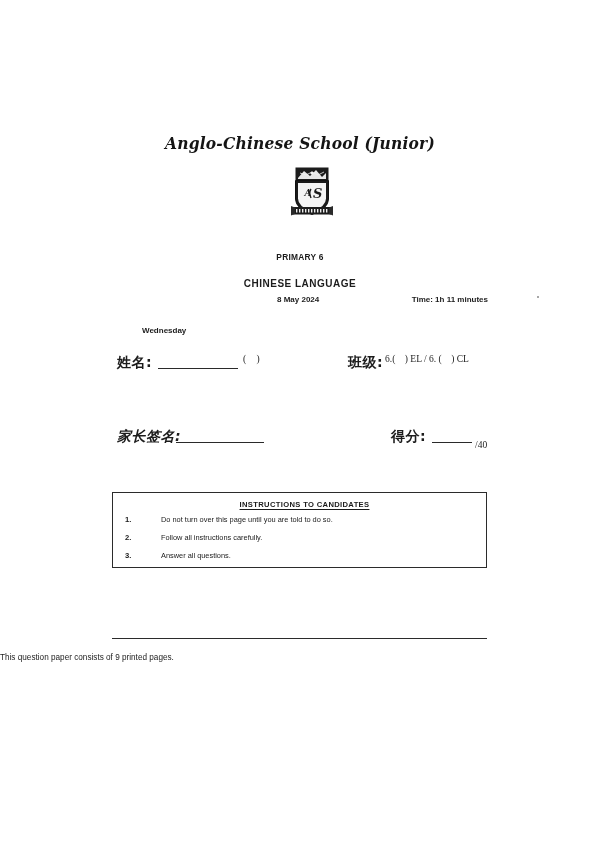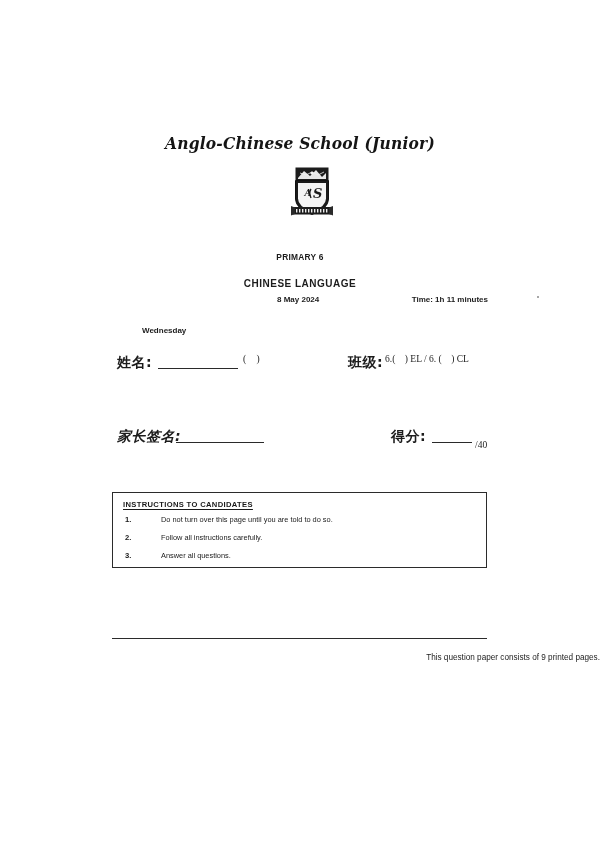--- a/index.html
+++ b/index.html
@@ -182,20 +182,21 @@
   
   .instructions {
     position: absolute;
     left: 112px;
     top: 492px;
     width: 375px;
     height: 76px;
     border: 1.2px solid #2b2b2b;
     box-sizing: border-box;
     padding: 7px 0 0 0;
+    text-align: center;
   }
   .instr-heading {
     margin-left: 10px;
     font-size: 7.6px;
     font-weight: 700;
     letter-spacing: 0.35px;
     text-decoration: underline;
     text-underline-offset: 2px;
     color: #1a1a1a;
   }
@@ -230,21 +231,21 @@
     top: 638px;
     width: 375px;
     height: 1.3px;
     background: #2b2b2b;
   }
   .footer-note {
     position: absolute;
     left: 0;
     top: 653px;
     width: 600px;
-    text-align: right;
+    text-align: left;
     font-size: 8.2px;
     color: #1c1c1c;
   }
 
   
   .speck {
     position: absolute;
     left: 537px;
     top: 296px;
     width: 2px;

